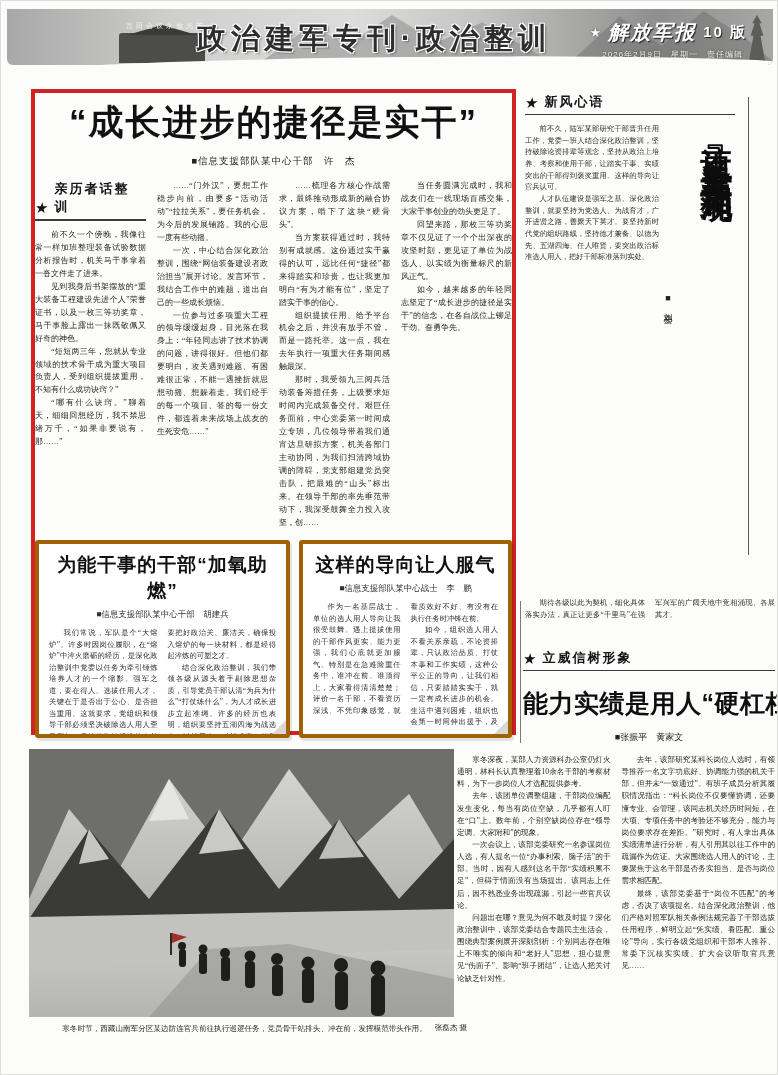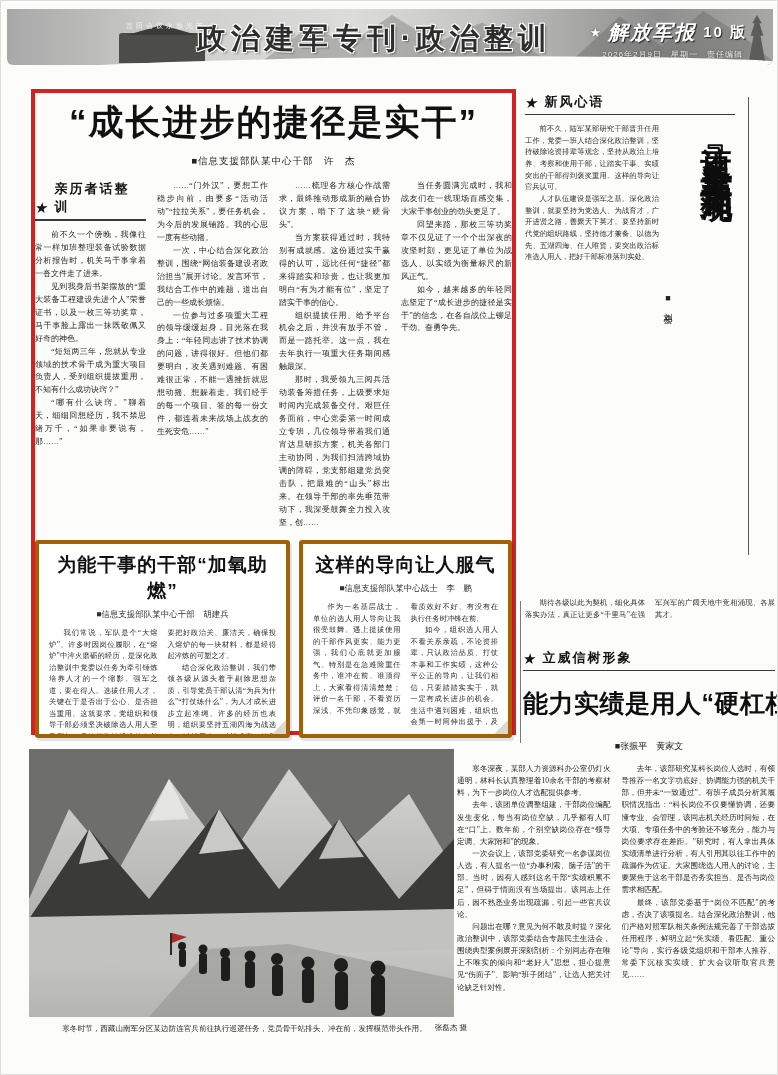--- a/index.html
+++ b/index.html
@@ -83,21 +83,21 @@
   .xf-tail p { font-size:7.3px; line-height:1.6; text-align:justify; text-indent:2em; color:#2c2c2c; }
   .vrule-right { position:absolute; left:747px; top:96px; width:1px; height:458px; background:#5a5a5a; }
   .vrule-mid { position:absolute; left:519px; top:600px; width:1px; height:142px; background:#7a7a7a; }
 
   
   .liwei { position:absolute; left:456px; top:648px; width:318px; height:420px; }
   .lw-head { margin-left:66px; }
   .lw-head .kicker { width:252px; border-bottom-width:1.5px; }
   .lw-headline { margin-top:16px; font-family:"Liberation Sans","DejaVu Sans",sans-serif;
                  font-weight:900; font-size:25px; letter-spacing:0.5px; color:#0e0e0e; white-space:nowrap; }
-  .lw-byline { text-align:center; font-size:9px; color:#222; margin-top:20px; }
+  .lw-byline { text-align:center; font-size:9px; color:#222; margin-top:11px; }
   .lw-body { display:flex; gap:11px; margin-top:10px; height:318px; overflow:hidden; }
   .lw-col { flex:1; overflow:hidden; }
   .lw-col p { font-size:7.6px; line-height:1.6; text-align:justify; text-indent:2em; color:#262626; }
 
   
   .photo { position:absolute; left:28px; top:748px; width:425px; height:268px; background:#bdbdbb; }
   .photo svg { display:block; }
   .caption { position:absolute; left:30px; top:1022px; width:436px; display:flex;
              justify-content:flex-end; gap:8px; }
   .caption .cap-text { font-size:7.6px; color:#2a2a2a; line-height:1.5; }

